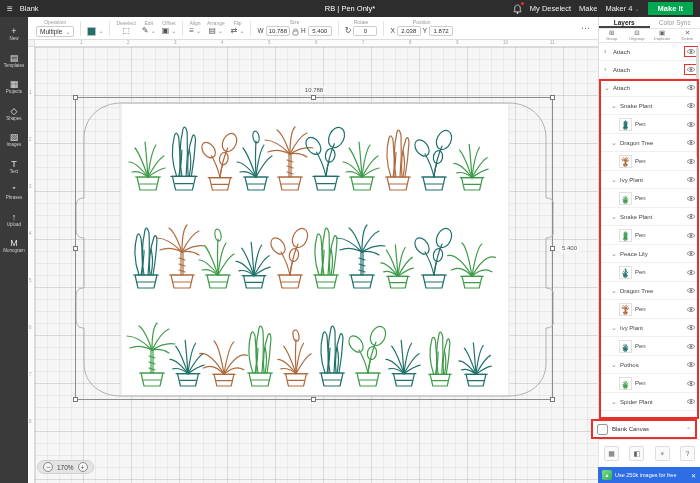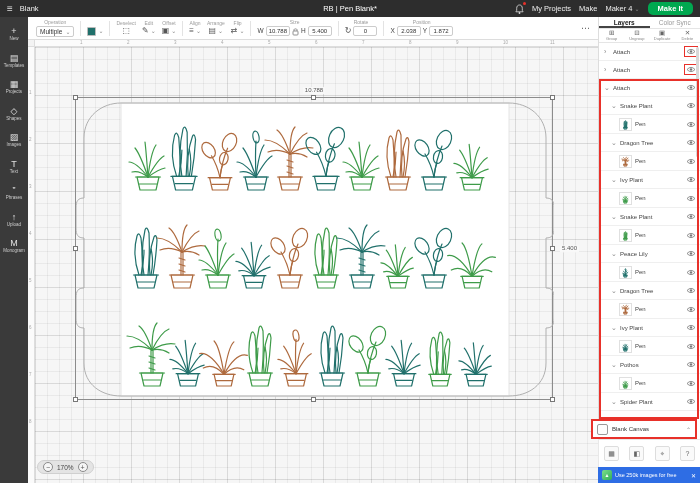--- a/index.html
+++ b/index.html
@@ -6,21 +6,21 @@
 html,body{background:#e9e9e9;}
 .app{position:relative;width:700px;height:483px;background:#f2f2f2;font-family:"Liberation Sans","DejaVu Sans",sans-serif;overflow:hidden;color:#333;}
 
 
 .hdr{position:absolute;top:0;left:0;right:0;height:17px;background:#2d2d2d;display:flex;align-items:center;gap:7px;padding:0 7px;color:#eee;font-size:7.5px;z-index:40;}
 .burger{font-size:10px;line-height:1;color:#ddd;}
 .hdr .title{position:absolute;left:50%;transform:translateX(-50%);color:#fff;}
 .hdr-right{margin-left:auto;display:flex;align-items:center;gap:8px;}
 .bell{position:relative;display:flex;}
 .bell .dot{position:absolute;right:-2px;top:-2px;width:3px;height:3px;border-radius:50%;background:#e8312a;}
-.makeit{background:#00a850;color:#fff;font-weight:bold;padding:2px 10px;border-radius:5px;font-size:7.5px;}
+.makeit{background:#00a850;color:#fff;font-weight:bold;padding:2px 10px;border-radius:0;font-size:7.5px;}
 .mach{display:flex;align-items:center;gap:2px;}
 
 
 .tb{position:absolute;top:17px;left:28px;right:102px;height:23px;background:#fff;border-bottom:1px solid #ddd;display:flex;align-items:center;gap:6px;padding:0 8px;z-index:30;}
 .tg{display:flex;flex-direction:column;align-items:center;gap:1px;}
 .tlab{font-size:5px;color:#9b9b9b;line-height:1;white-space:nowrap;}
 .tctrl{display:flex;align-items:center;gap:2px;font-size:6.5px;color:#444;line-height:1;}
 .dd{border:1px solid #ccc;border-radius:2px;padding:1px 3px;display:flex;gap:3px;align-items:center;background:#fff;font-size:6.5px;}
 .num{border:1px solid #ccc;border-radius:2px;padding:1px 2px;min-width:24px;text-align:center;background:#fff;font-size:6px;color:#333;}
 .icn{font-size:8px;color:#555;line-height:1;}
@@ -93,30 +93,30 @@
 .bimg{width:10px;height:10px;border-radius:2px;background:linear-gradient(135deg,#7ee08a,#2fae5a);display:flex;align-items:center;justify-content:center;font-size:5px;color:#fff;flex:none;}
 </style>
 </head>
 <body>
 
 <div class="app">
 
   <div class="hdr">
     <span class="burger">≡</span>
     <span>Blank</span>
-    <span class="title">RB | Pen Blank*</span>
+    <span class="title">RB | Pen Only*</span>
     <div class="hdr-right">
       <span class="bell">
         <svg width="9" height="10" viewBox="0 0 9 10">
             <path d="M4.5,1 C2.6,1 1.7,2.4 1.7,4.3 L1.7,6.4 L0.9,7.8 L8.1,7.8 L7.3,6.4 L7.3,4.3 C7.3,2.4 6.4,1 4.5,1 Z" fill="none" stroke="#ddd" stroke-width="0.8"></path>
             <circle cx="4.5" cy="9" r="0.9" fill="#ddd"></circle>
           </svg>
         <span class="dot"></span>
       </span>
-      <span>My Projects</span>
+      <span>My Deselect</span>
       <span>Make</span>
       <span class="mach">
         <span>Maker 4</span>
         <span class="caret">⌄</span>
       </span>
       <span class="makeit">Make It</span>
     </div>
   </div>
 
   <div class="tb">

